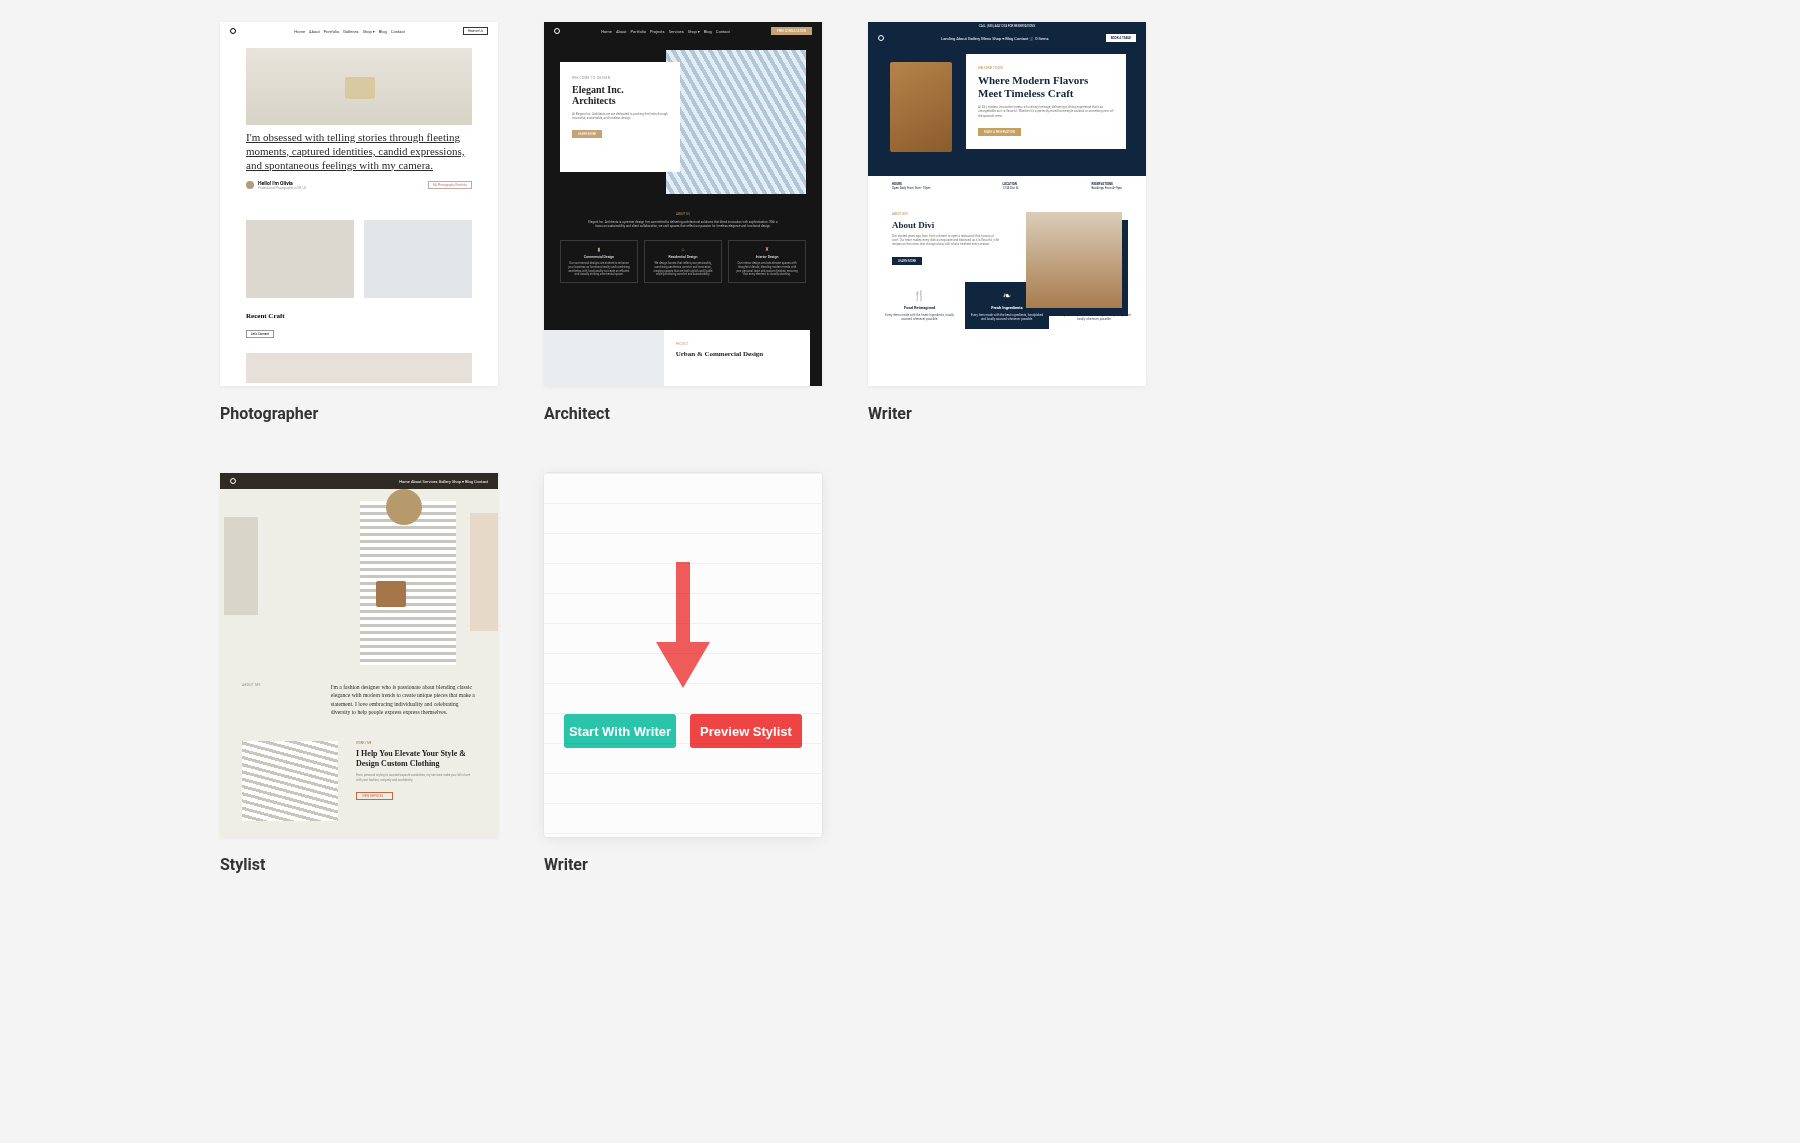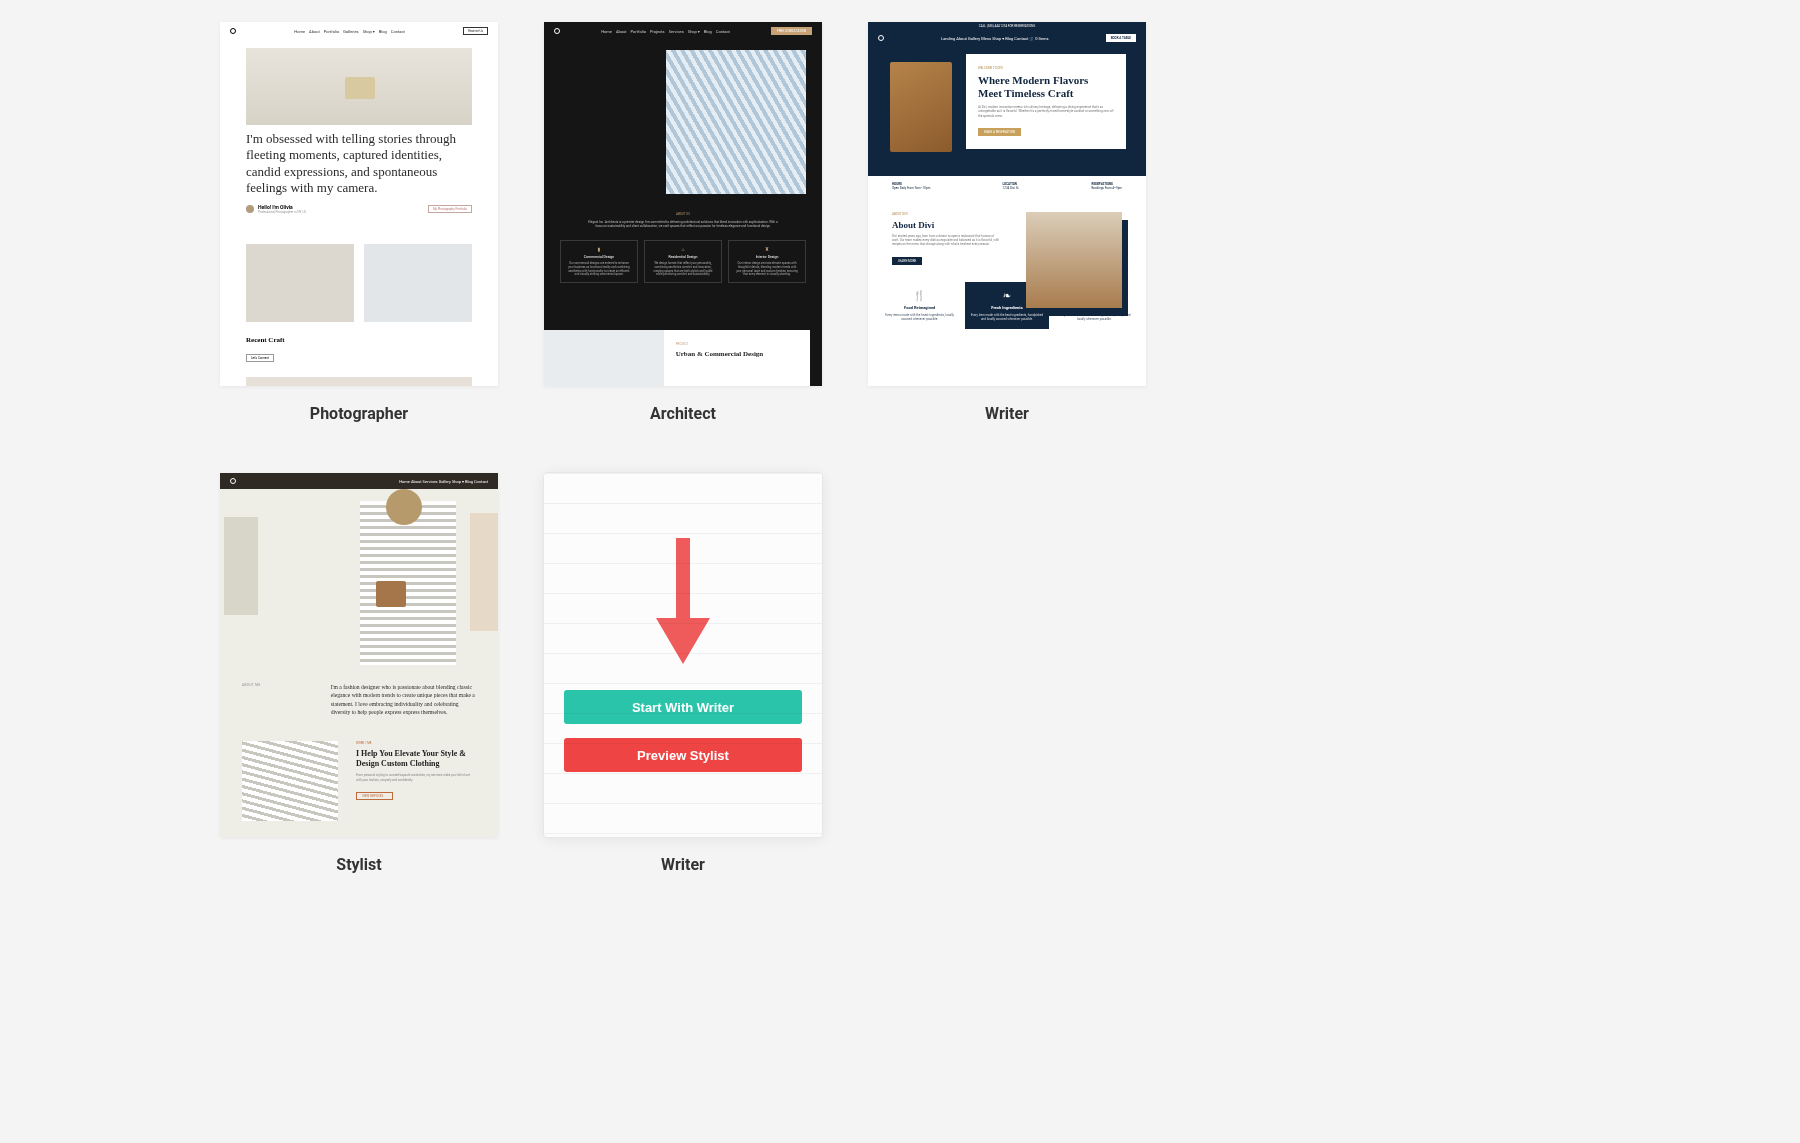--- a/index.html
+++ b/index.html
@@ -28,34 +28,33 @@
   }
   .thumb.hovered {
     box-shadow: 0 0 0 1px #e6e6e6, 0 2px 14px rgba(0,0,0,.08);
     border-radius: 4px;
   }
   .caption {
     margin-top: 18px;
     font-size: 16px;
     font-weight: 700;
     color: #333;
-    text-align: center;
   }
 
   
   .pg-nav {
     display:flex; align-items:center; justify-content:space-between;
     padding:5px 10px; font-size:4px; color:#333;
   }
   .pg-logo-circ { width:6px;height:6px;border:1px solid #000;border-radius:50%; }
   .pg-nav-links span{ margin:0 2px; }
   .pg-btn-out{ border:1px solid #333; padding:1px 4px; font-size:3px; }
   .pg-hero-img { margin:8px 26px 0 26px; height:77px; background:linear-gradient(#e8e4dc,#d7d3c7);position:relative;}
   .pg-hero-img::after{content:"";position:absolute;left:44%;top:38%;width:30px;height:22px;background:#d9c9a1;border-radius:2px;}
-  .pg-hero-txt{ margin:6px 24px 0 26px; font-family:Georgia,serif; font-size:13px; line-height:1.25; color:#2a2a2a;}
+  .pg-hero-txt{ margin:6px 24px 0 26px; font-family:Georgia,serif; font-size:11px; line-height:1.25; color:#2a2a2a;text-decoration:underline;}
   .pg-hello{ display:flex;align-items:center;justify-content:space-between;margin:8px 26px 0 26px;}
   .pg-hello .av{width:8px;height:8px;border-radius:50%;background:#b39b7b;margin-right:4px;}
   .pg-hello .nm{font-size:5px;font-weight:700;}
   .pg-hello .btn{border:1px solid #c7a6a0;color:#b77;font-size:3px;padding:1px 4px;}
   .pg-two{display:flex;gap:10px;margin:30px 26px 0 26px;}
   .pg-two div{flex:1;height:78px;background:#dcd8d0;}
   .pg-two div:last-child{background:#e2e6e8;}
   .pg-recent{margin:14px 26px 0 26px;font-family:Georgia,serif;font-size:7px;font-weight:700;}
   .pg-recent-btn{margin:4px 26px 0 26px;border:1px solid #999;font-size:3px;padding:1px 4px;display:inline-block;}
   .pg-cut{margin:14px 26px 0 26px;height:30px;background:#e6e0d8;}
@@ -141,21 +140,21 @@
   .st-cta .img{width:96px;height:80px;background:repeating-linear-gradient(15deg,#fff 0 4px,#c7c7bf 4px 7px);}
   .st-cta .t{flex:1;}
   .st-cta .kk{font-size:3px;color:#c06a41;}
   .st-cta h4{font-family:Georgia,serif;font-size:8px;margin-top:4px;color:#222;line-height:1.3;}
   .st-cta p{font-size:3px;color:#888;margin-top:4px;line-height:1.4;}
   .st-cta .btn{display:inline-block;margin-top:6px;border:1px solid #c06a41;color:#c06a41;font-size:3px;padding:1px 5px;}
 
   
   .wr{background:#fcfcfc;height:100%;display:flex;flex-direction:column;align-items:center;justify-content:center;padding:0 20px;position:relative;}
   .wr-arrow svg{display:block;}
-  .wr-buttons{width:100%;display:flex;flex-direction:column;gap:14px;margin-top:22px;}
+  .wr-buttons{width:100%;display:flex;flex-direction:row;gap:14px;margin-top:22px;}
   .wr-btn{width:100%;height:34px;border:none;border-radius:3px;font-size:13px;font-weight:600;color:#fff;cursor:pointer;}
   .wr-btn.start{background:#29c4a9;}
   .wr-btn.preview{background:#ef4444;}
 
   
   .wr-ghost{position:absolute;inset:0;opacity:.05;background:
     repeating-linear-gradient(#000 0 1px,transparent 1px 30px);}
 </style>
 </head>
 <body>
@@ -199,20 +198,26 @@
       <div class="ar">
         <div class="ar-nav">
           <div class="ar-logo"></div>
           <div class="ar-nav-links">
             <span>Home</span><span>About</span><span>Portfolio</span><span>Projects</span><span>Services</span><span>Shop ▾</span><span>Blog</span><span>Contact</span>
           </div>
           <div class="ar-cta">FREE CONSULTATION</div>
         </div>
         <div class="ar-hero">
           <div class="ar-hero-img"></div>
+          <div class="ar-hero-card">
+            <div class="kicker">WELCOME TO DESIGN</div>
+            <h3>Elegant Inc. Architects</h3>
+            <p>At Elegant Inc. Architects we are dedicated to pushing the limits through innovative, sustainable, and timeless design.</p>
+            <div class="btn">LEARN MORE</div>
+          </div>
         </div>
         <div class="ar-about">
           <div class="k">ABOUT US</div>
           <p>Elegant Inc. Architects is a premier design firm committed to delivering architectural solutions that blend innovation with sophistication. With a focus on sustainability and client collaboration, we craft spaces that reflect our passion for timeless elegance and functional design.</p>
         </div>
         <div class="ar-boxes">
           <div class="bx">
               <div class="ic">▮</div>
               <div class="t">Commercial Design</div>
               <div class="d">Our commercial designs are entered to enhance your business as functional reality and combining aesthetics with functionality to create an efficient and visually striking commercial space.</div>

